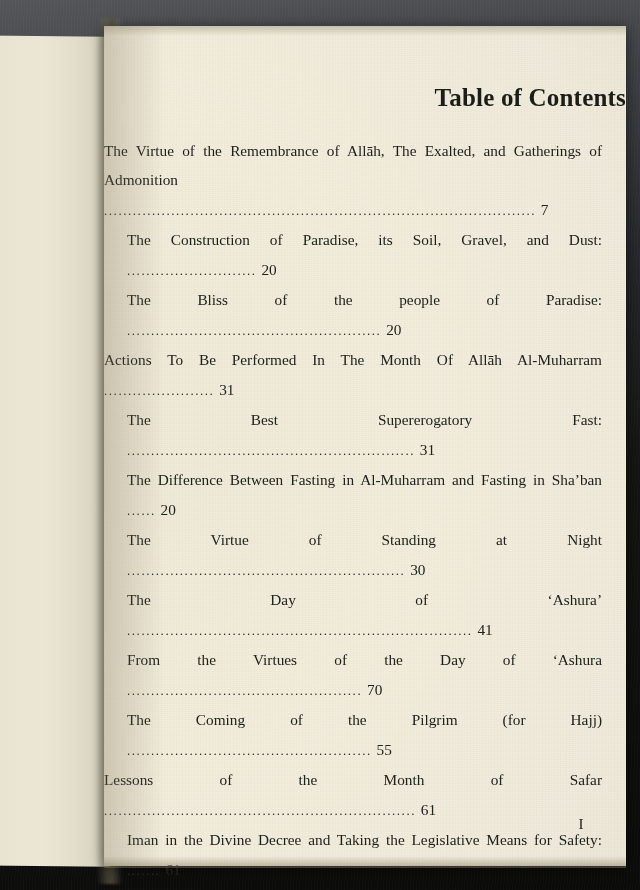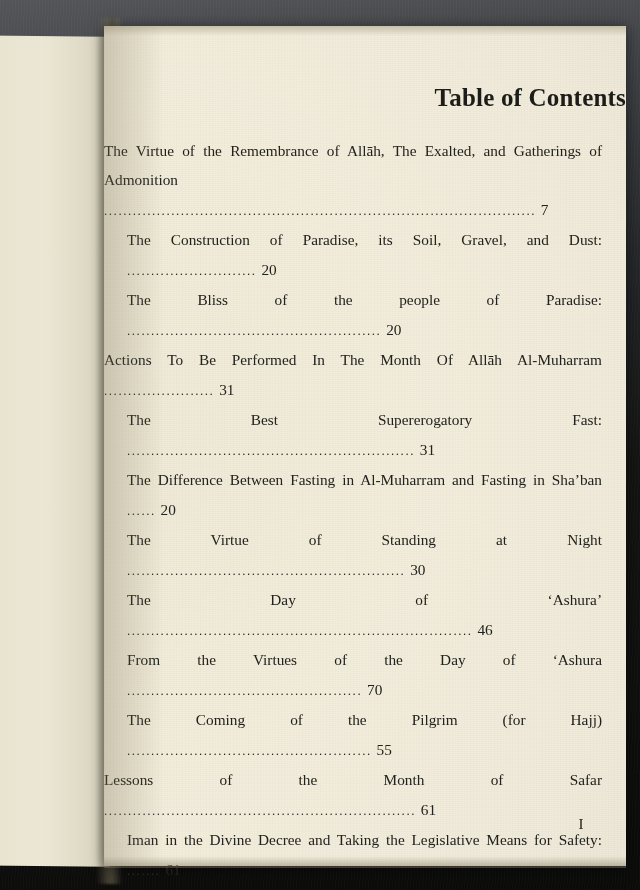--- a/index.html
+++ b/index.html
@@ -192,21 +192,21 @@
           <li class="entry level-2">
             <span class="row"><span class="title-text">The Best Supererogatory Fast:</span><span class="leaders"> ............................................................ </span><span class="pg">31</span></span>
           </li>
           <li class="entry level-2 justified" style="text-align: justify; text-align-last: left;">
             <span class="row" style="text-align: justify; text-align-last: left;"><span class="title-text">The Difference Between Fasting in Al-Muharram and Fasting in Sha’ban</span><span class="leaders"> ...... </span><span class="pg">20</span></span>
           </li>
           <li class="entry level-2">
             <span class="row"><span class="title-text">The Virtue of Standing at Night</span><span class="leaders"> .......................................................... </span><span class="pg">30</span></span>
           </li>
           <li class="entry level-2">
-            <span class="row"><span class="title-text">The Day of ‘Ashura’</span><span class="leaders"> ........................................................................ </span><span class="pg">46</span></span>
+            <span class="row"><span class="title-text">The Day of ‘Ashura’</span><span class="leaders"> ........................................................................ </span><span class="pg">41</span></span>
           </li>
           <li class="entry level-2">
             <span class="row"><span class="title-text">From the Virtues of the Day of ‘Ashura</span><span class="leaders"> ................................................. </span><span class="pg">70</span></span>
           </li>
           <li class="entry level-2">
             <span class="row"><span class="title-text">The Coming of the Pilgrim (for Hajj)</span><span class="leaders"> ................................................... </span><span class="pg">55</span></span>
           </li>
           <li class="entry level-1">
             <span class="row"><span class="title-text">Lessons of the Month of Safar</span><span class="leaders"> ................................................................. </span><span class="pg">61</span></span>
           </li>

